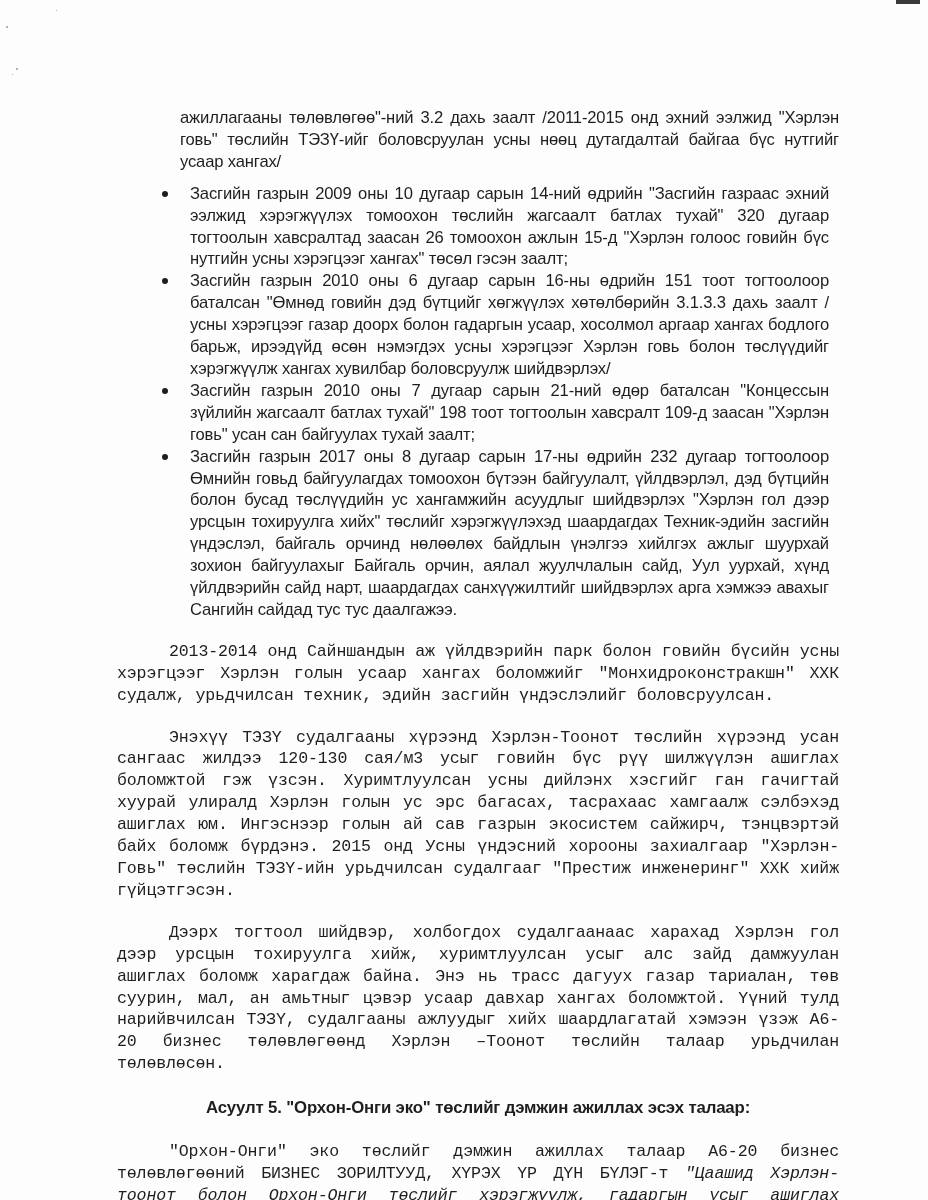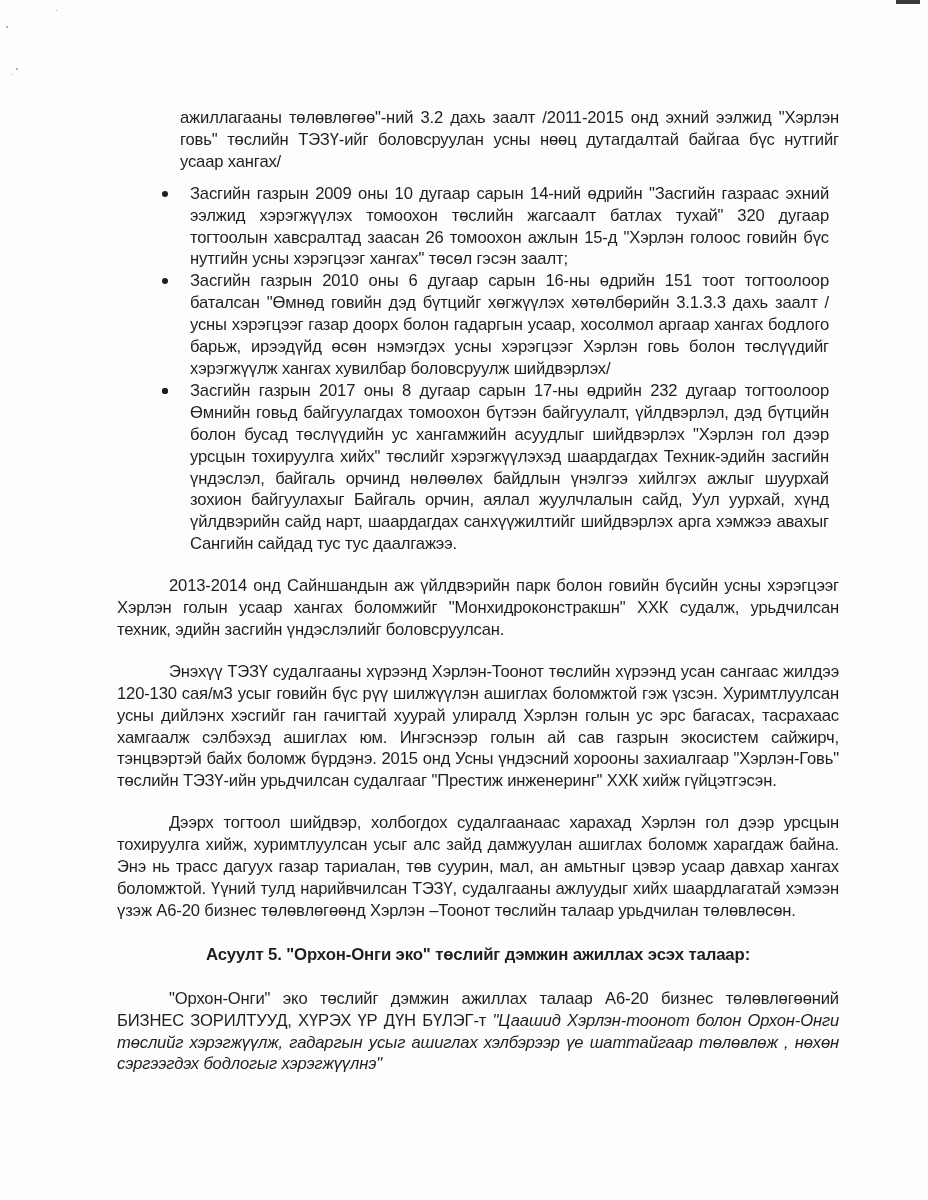--- a/index.html
+++ b/index.html
@@ -24,21 +24,21 @@
   .content p { margin: 0; }
   ul.bullets { list-style: none; margin: 10px; padding: 0; }
   .cont { padding-left: 63px; text-align: justify; text-align-last: left; }
   ul.bullets li {
     position: relative; padding-left: 63px; text-align: justify; text-align-last: left;
   }
   .bullet-dot {
     position: absolute; left: 35px; top: 8px; width: 6px; height: 6px;
     border-radius: 50%; background: #1e1e1e;
   }
-  .para { text-indent: 52px; text-align: justify; text-align-last: left; }
+  .para { text-indent: 52px; text-align: justify; text-align-last: left; font-family: Liberation Mono, monospace; }
   .gap-1 { margin-top: 20px !important; }
   .gap-2 { margin-top: 22px !important; }
   .heading {
     text-align: center; font-weight: bold; font-size: 16.8px;
     margin-top: 22px !important; padding-left: 0;
   }
   .italic { font-style: italic; }
 </style>
 </head>
 <body>
@@ -57,20 +57,21 @@
       <li>
         <span class="bullet-dot"></span>
         <span>Засгийн газрын 2009 оны 10 дугаар сарын 14-ний өдрийн "Засгийн газраас эхний ээлжид хэрэгжүүлэх томоохон төслийн жагсаалт батлах тухай" 320 дугаар тогтоолын хавсралтад заасан 26 томоохон ажлын 15-д "Хэрлэн голоос говийн бүс нутгийн усны хэрэгцээг хангах" төсөл гэсэн заалт;</span>
       </li>
       <li>
         <span class="bullet-dot"></span>
         <span>Засгийн газрын 2010 оны 6 дугаар сарын 16-ны өдрийн 151 тоот тогтоолоор баталсан "Өмнөд говийн дэд бүтцийг хөгжүүлэх хөтөлбөрийн 3.1.3.3 дахь заалт /усны хэрэгцээг газар доорх болон гадаргын усаар, хосолмол аргаар хангах бодлого барьж, ирээдүйд өсөн нэмэгдэх усны хэрэгцээг Хэрлэн говь болон төслүүдийг хэрэгжүүлж хангах хувилбар боловсруулж шийдвэрлэх/</span>
       </li>
       <li>
         <span class="bullet-dot"></span>
+        <span>Засгийн газрын 2010 оны 7 дугаар сарын 21-ний өдөр баталсан "Концессын зүйлийн жагсаалт батлах тухай" 198 тоот тогтоолын хавсралт 109-д заасан "Хэрлэн говь" усан сан байгуулах тухай заалт;</span>
       </li>
       <li>
         <span class="bullet-dot"></span>
         <span>Засгийн газрын 2017 оны 8 дугаар сарын 17-ны өдрийн 232 дугаар тогтоолоор Өмнийн говьд байгуулагдах томоохон бүтээн байгуулалт, үйлдвэрлэл, дэд бүтцийн болон бусад төслүүдийн ус хангамжийн асуудлыг шийдвэрлэх "Хэрлэн гол дээр урсцын тохируулга хийх" төслийг хэрэгжүүлэхэд шаардагдах Техник-эдийн засгийн үндэслэл, байгаль орчинд нөлөөлөх байдлын үнэлгээ хийлгэх ажлыг шуурхай зохион байгуулахыг Байгаль орчин, аялал жуулчлалын сайд, Уул уурхай, хүнд үйлдвэрийн сайд нарт, шаардагдах санхүүжилтийг шийдвэрлэх арга хэмжээ авахыг Сангийн сайдад тус тус даалгажээ.</span>
       </li>
     </ul>
 
     <p class="para gap-1">2013-2014 онд Сайншандын аж үйлдвэрийн парк болон говийн бүсийн усны хэрэгцээг Хэрлэн голын усаар хангах боломжийг "Монхидроконстракшн" ХХК судалж, урьдчилсан техник, эдийн засгийн үндэслэлийг боловсруулсан.</p>
     <p class="para gap-1">Энэхүү ТЭЗҮ судалгааны хүрээнд Хэрлэн-Тоонот төслийн хүрээнд усан сангаас жилдээ 120-130 сая/м3 усыг говийн бүс рүү шилжүүлэн ашиглах боломжтой гэж үзсэн. Хуримтлуулсан усны дийлэнх хэсгийг ган гачигтай хуурай улиралд Хэрлэн голын ус эрс багасах, тасрахаас хамгаалж сэлбэхэд ашиглах юм. Ингэснээр голын ай сав газрын экосистем сайжирч, тэнцвэртэй байх боломж бүрдэнэ. 2015 онд Усны үндэсний хорооны захиалгаар "Хэрлэн-Говь" төслийн ТЭЗҮ-ийн урьдчилсан судалгааг "Престиж инженеринг" ХХК хийж гүйцэтгэсэн.</p>
     <p class="para gap-1">Дээрх тогтоол шийдвэр, холбогдох судалгаанаас харахад Хэрлэн гол дээр урсцын тохируулга хийж, хуримтлуулсан усыг алс зайд дамжуулан ашиглах боломж харагдаж байна. Энэ нь трасс дагуух газар тариалан, төв суурин, мал, ан амьтныг цэвэр усаар давхар хангах боломжтой. Үүний тулд нарийвчилсан ТЭЗҮ, судалгааны ажлуудыг хийх шаардлагатай хэмээн үзэж А6-20 бизнес төлөвлөгөөнд Хэрлэн –Тоонот төслийн талаар урьдчилан төлөвлөсөн.</p>

